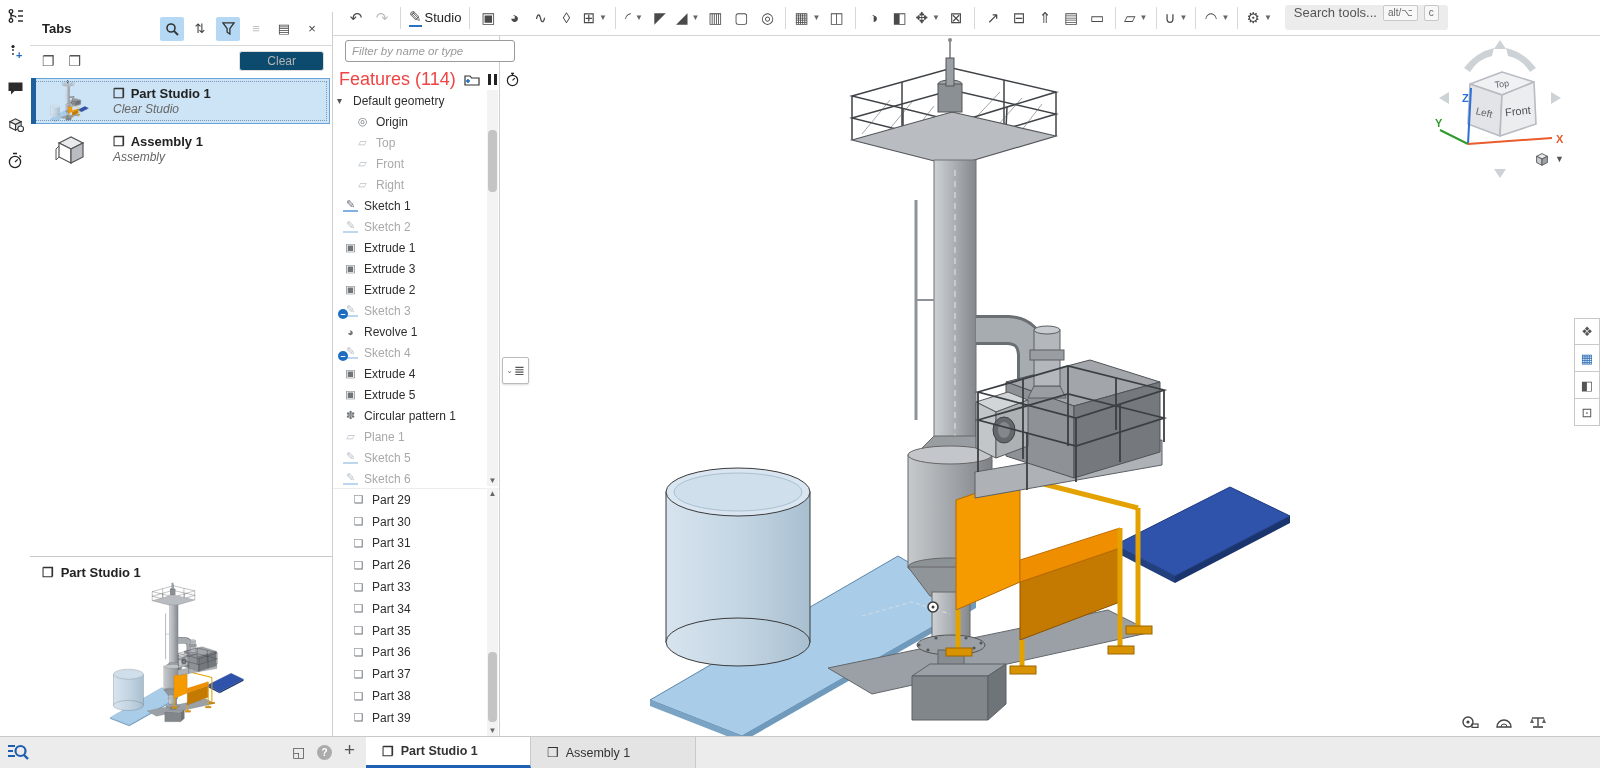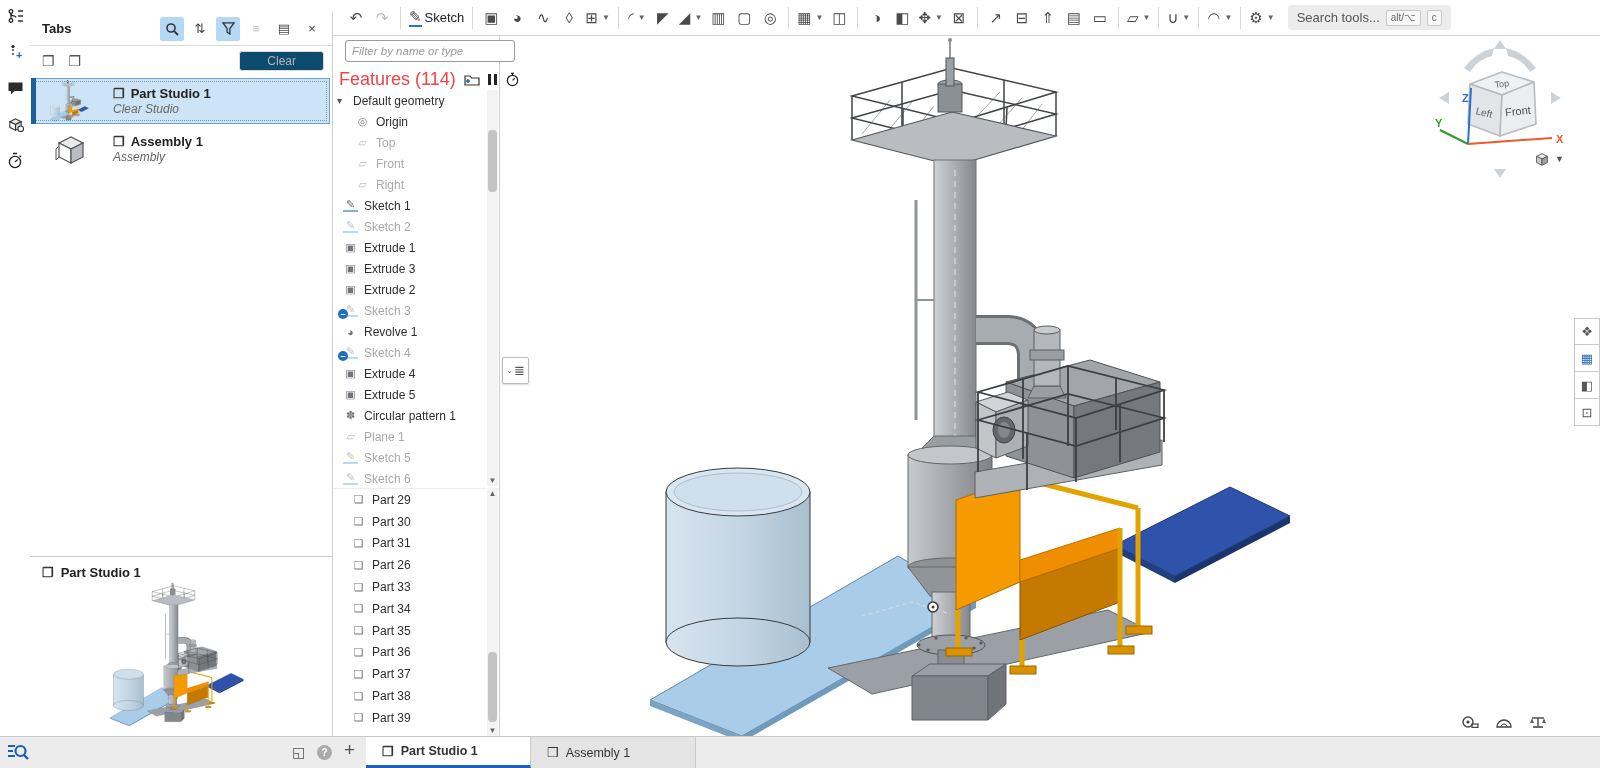--- a/index.html
+++ b/index.html
@@ -77,21 +77,21 @@
   .tb-btn { height:27px; min-width:26px; border:none; background:transparent; display:flex; align-items:center;
     justify-content:center; gap:3px; cursor:pointer; padding:0 3px; border-radius:2px;
     font-family:"Liberation Sans",sans-serif; }
   .tb-glyph { font-size:15px; color:#4a4a4a; line-height:1; }
   .tb-btn.grayed .tb-glyph { color:#bdbdbd; }
   .tb-glyph.sketch-glyph { border-bottom:2px solid #2a72c2; padding-bottom:1px; }
   .tb-label { font-size:13px; color:#222; }
   .tb-caret { font-size:8px; color:#666; margin-left:1px; }
   .tb-sep { width:1px; height:22px; background:#d8d8d8; margin:0 5px; flex:none; }
   .search-tools { margin-left:10px; height:25px; background:#ececec; border-radius:3px; display:flex;
-    align-items:center; gap:6px; padding:0 9px; cursor:pointer; }
+    align-items:flex-start; gap:6px; padding:0 9px; cursor:pointer; }
   .st-text { font-size:13px; color:#555; }
   .kbd { background:#f8f8f8; border:1px solid #c8c8c8; border-radius:2px; font-size:10px; color:#666;
     padding:0 4px; line-height:14px; }
 
   
   .viewport { position:absolute; left:500px; top:36px; right:0; bottom:32px; background:#fff; overflow:hidden; }
   .model-svg { position:absolute; inset:0; }
   .ft-toggle { position:absolute; left:2px; top:321px; width:27px; height:27px; background:#fff;
     border:1px solid #bbb; border-radius:2px; box-shadow:0 1px 2px rgba(0,0,0,.15); display:flex;
     align-items:center; justify-content:center; cursor:pointer; font-size:13px; color:#555; gap:1px; }
@@ -409,21 +409,21 @@
     <span style="display:flex;align-items:center;">
         <button class="tb-btn">
           <span class="tb-glyph">↶</span>
         </button>
         <button class="tb-btn grayed">
           <span class="tb-glyph">↷</span>
         </button>
         <span class="tb-sep"></span>
         <button class="tb-btn">
           <span class="tb-glyph sketch-glyph">✎</span>
-          <span class="tb-label">Sketch</span>
+          <span class="tb-label">Studio</span>
         </button>
         <span class="tb-sep"></span>
         <button class="tb-btn">
           <span class="tb-glyph">▣</span>
         </button>
         <button class="tb-btn">
           <span class="tb-glyph">◕</span>
         </button>
         <button class="tb-btn">
           <span class="tb-glyph">∿</span>

